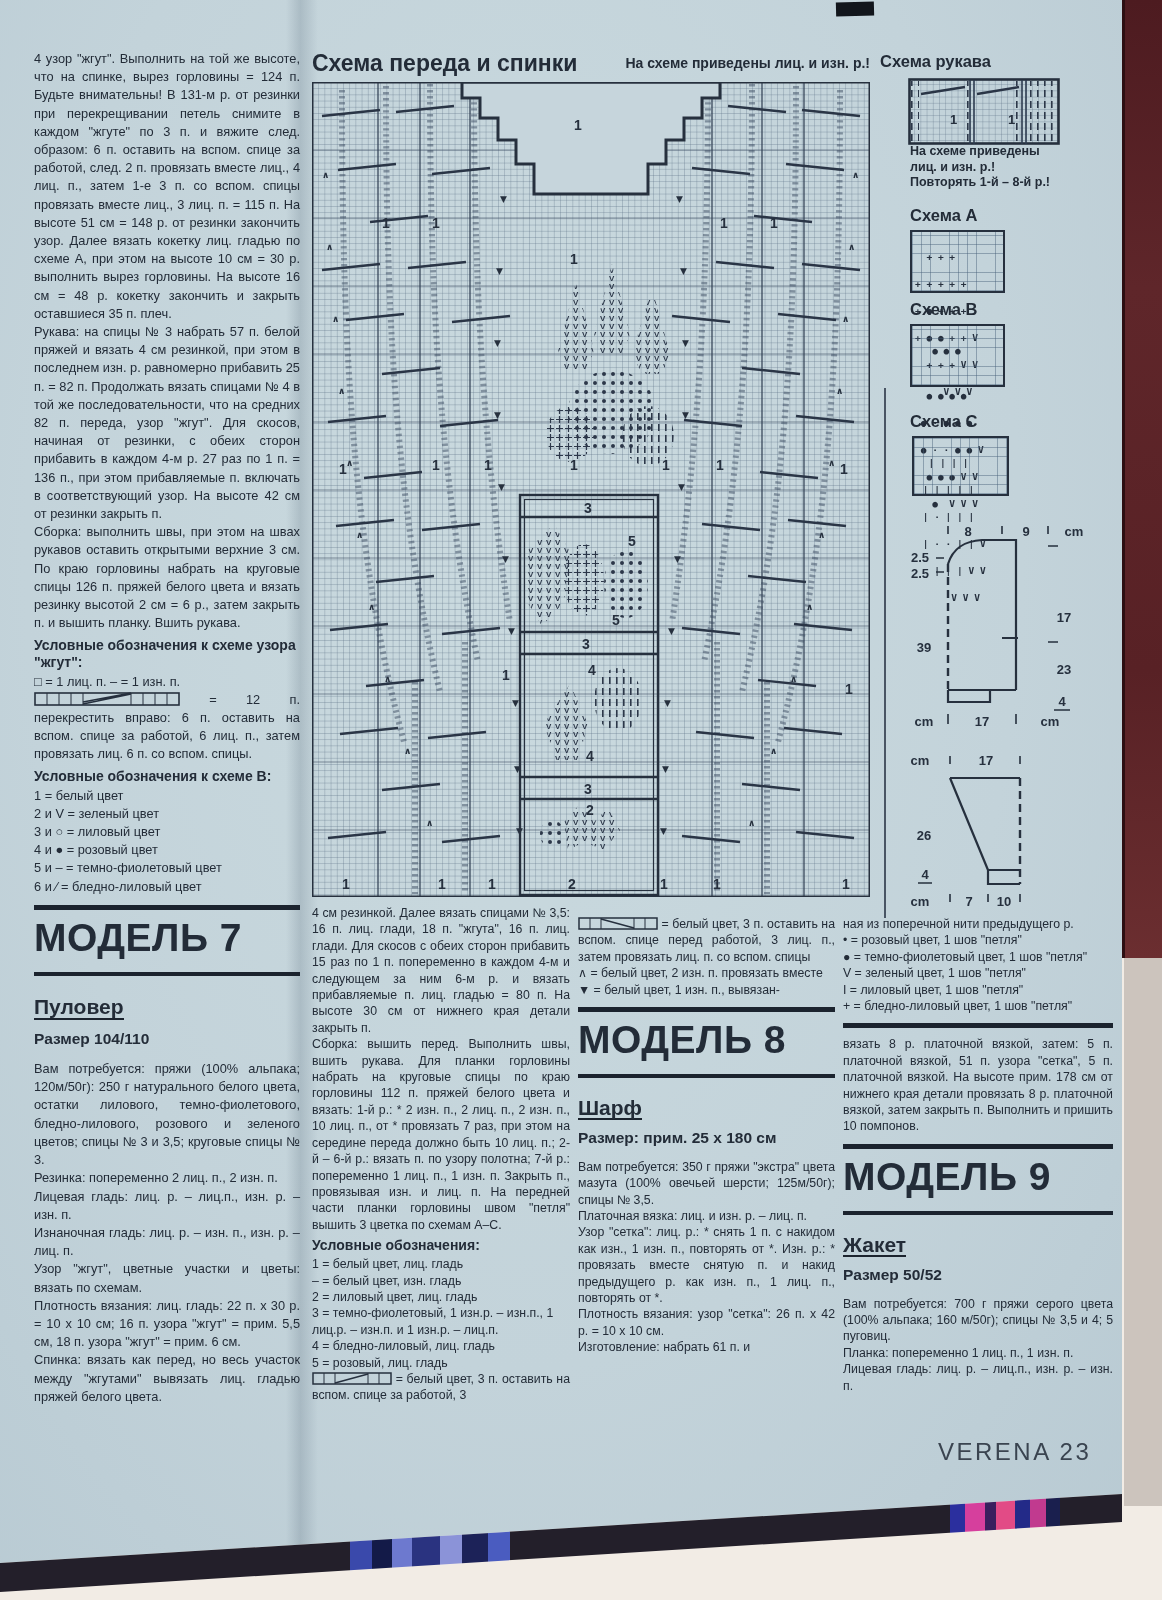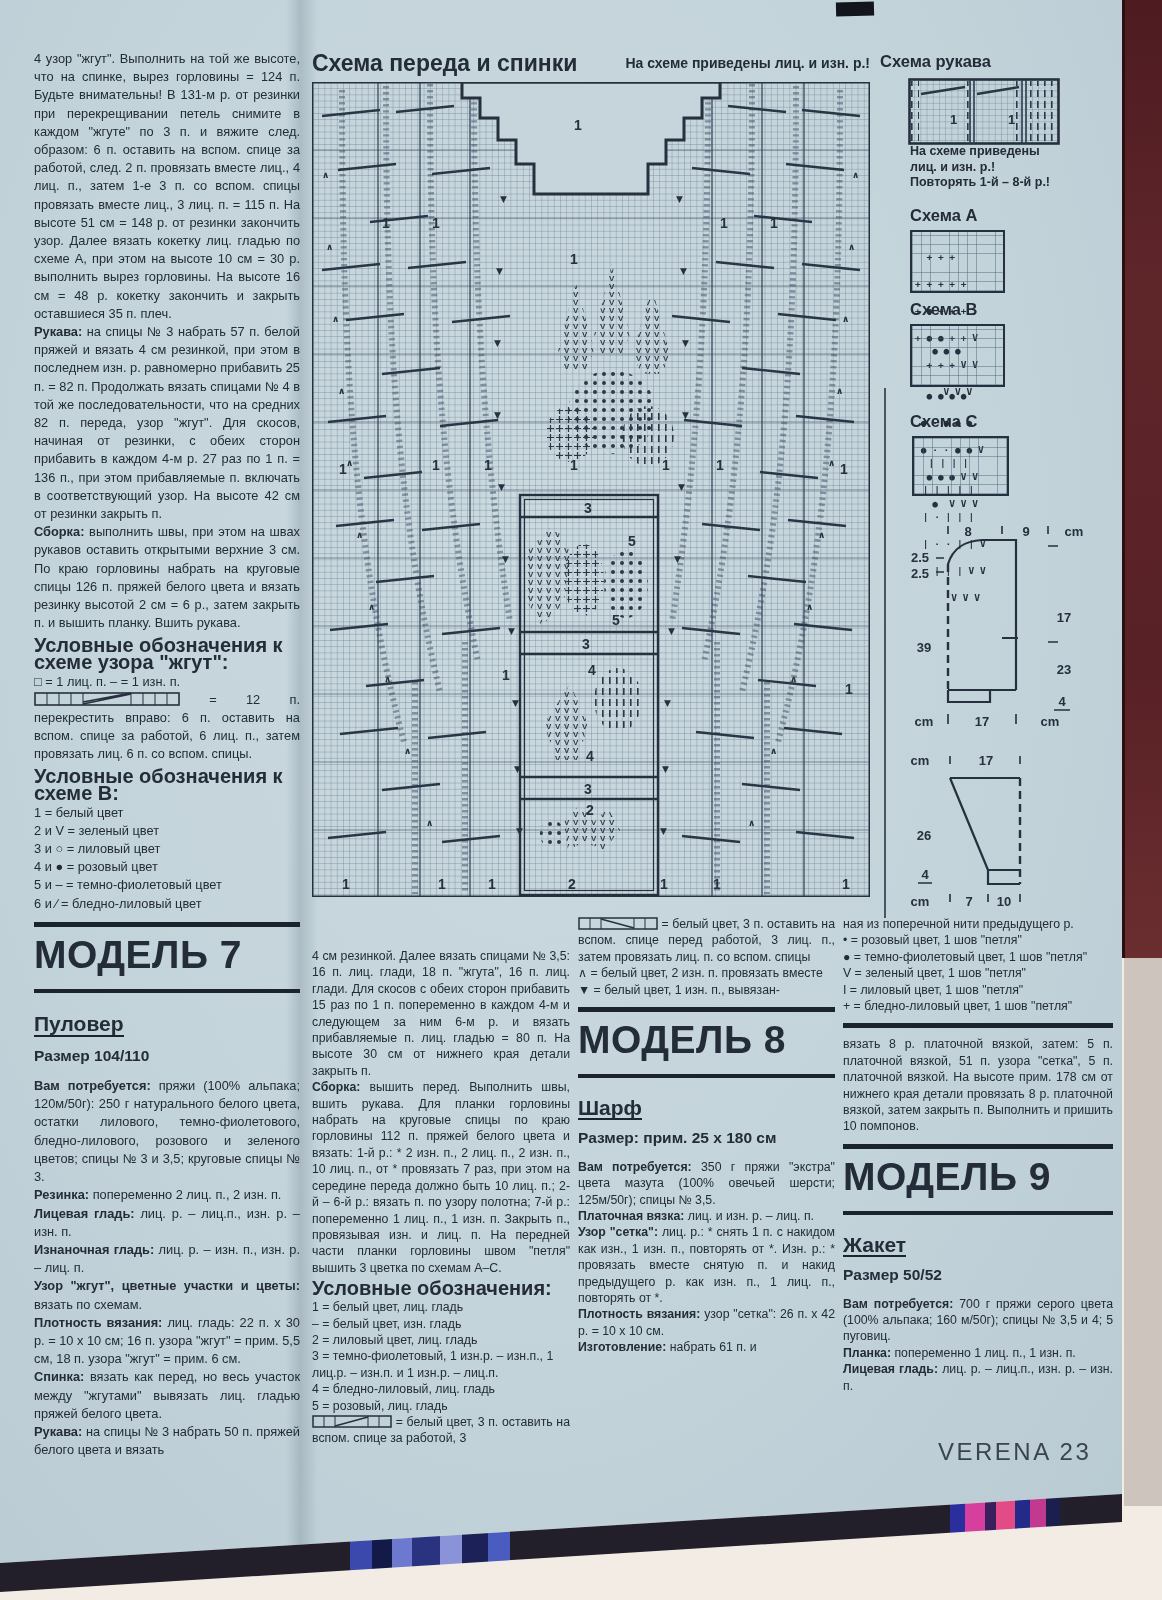--- a/index.html
+++ b/index.html
@@ -15,29 +15,29 @@
   .graystrip{position:absolute;left:1124px;top:958px;width:38px;height:548px;background:#ccc4bd;}
   .edgestrip{position:absolute;inset:0;
     clip-path:polygon(0 1563px,1122px 1494px,1122px 1522px,0 1592px);
     background:linear-gradient(90deg,#231f2a 0 350px,#3a49ab 350px 372px,#131a48 372px 392px,#6d79cf 392px 412px,#2a3380 412px 440px,#8b93d8 440px 462px,#1c2258 462px 488px,#4a5cc0 488px 510px,#231f2a 510px 950px,#2b2f9e 950px 965px,#d63f9d 965px 985px,#3a1f5e 985px 996px,#e24b86 996px 1015px,#232a88 1015px 1030px,#c13a8f 1030px 1046px,#1a1f4e 1046px 1060px,#231f2a 1060px 100%);}
   .artifact{position:absolute;left:836px;top:2px;width:38px;height:14px;background:#12161c;transform:rotate(-1.5deg);}
   .vr{position:absolute;left:884px;top:388px;width:2px;height:530px;background:#2a3546;opacity:.8;}
 
   .col{position:absolute;font-size:12.8px;line-height:18.2px;text-align:justify;}
   .colB{font-size:12.3px;line-height:16.4px;}
   .t{margin:0;}
-  .t b{font-weight:700;}
+  .t b{font-weight:400;}
   .lft{text-align:left;}
   .h-rule{height:5px;background:#1b232e;margin:9px 0 8px;}
   .m-title{font-size:39px;font-weight:800;letter-spacing:.5px;border-bottom:4px solid #1b232e;
            padding-bottom:13px;margin:4px 0 10px;text-align:left;line-height:1.05;}
   .m-sub{font-size:21px;font-weight:700;display:inline-block;border-bottom:2.5px solid #1b232e;
          padding-bottom:2px;margin:12px 0 10px;}
   .m-size{font-size:15.5px;font-weight:700;margin:0 0 12px;text-align:left;}
-  .leg-h{font-weight:700;font-size:20px;text-align:left;line-height:17px;margin:4px 0 2px;}
+  .leg-h{font-weight:700;font-size:14px;text-align:left;line-height:17px;margin:4px 0 2px;}
 
   .chart-title{position:absolute;left:312px;top:50px;font-size:23px;font-weight:700;}
   .chart-note{position:absolute;left:600px;top:55px;width:270px;font-size:14px;font-weight:700;text-align:right;}
   .mainchart{position:absolute;left:312px;top:82px;}
 
   .cab{stroke:#2a3546;stroke-width:2.4;fill:none;}
   .dashcol{stroke:#3a4a60;stroke-width:6;fill:none;stroke-dasharray:2.4 3.6;opacity:.5;}
   .hline{stroke:#36455c;stroke-width:1.1;opacity:.55;fill:none;}
   .vline{stroke:#2e3c50;stroke-width:1.6;opacity:.75;fill:none;}
   .panel{fill:none;stroke:#26303e;stroke-width:2.4;}
@@ -92,21 +92,20 @@
     <div class="m-title">МОДЕЛЬ 7</div>
     <div><span class="m-sub">Пуловер</span></div>
     <div class="m-size">Размер 104/110</div>
     <p class="t"><b>Вам потребуется:</b> <span>пряжи (100% альпака; 120м/50г): 250 г натурального белого цвета, остатки лилового, темно-фиолетового, бледно-лилового, розового и зеленого цветов; спицы № 3 и 3,5; круговые спицы № 3.</span></p>
     <p class="t"><b>Резинка:</b> <span>попеременно 2 лиц. п., 2 изн. п.</span></p>
     <p class="t"><b>Лицевая гладь:</b> <span>лиц. р. – лиц.п., изн. р. – изн. п.</span></p>
     <p class="t"><b>Изнаночная гладь:</b> <span>лиц. р. – изн. п., изн. р. – лиц. п.</span></p>
     <p class="t"><b>Узор "жгут", цветные участки и цветы:</b> <span>вязать по схемам.</span></p>
     <p class="t"><b>Плотность вязания:</b> <span>лиц. гладь: 22 п. х 30 р. = 10 х 10 см; 16 п. узора "жгут" = прим. 5,5 см, 18 п. узора "жгут" = прим. 6 см.</span></p>
     <p class="t"><b>Спинка:</b> <span>вязать как перед, но весь участок между "жгутами" вывязать лиц. гладью пряжей белого цвета.</span></p>
-    <p class="t"><b>Рукава:</b> <span>на спицы № 3 набрать 50 п. пряжей белого цвета и вязать</span></p>
   </div>
 
   <div class="chart-title">Схема переда и спинки</div>
   <div class="chart-note">На схеме приведены лиц. и изн. р.!</div>
 
   <svg class="mainchart" width="558" height="815" viewBox="0 0 558 815">
     <defs>
       <pattern id="grid" width="6.2" height="6.2" patternUnits="userSpaceOnUse">
         <path d="M6.2 0H0V6.2" fill="none" stroke="#5a7186" stroke-width="0.6"></path>
       </pattern>
@@ -361,21 +360,21 @@
     <text x="26" y="92" text-anchor="middle">26</text>
     <text x="27" y="131" text-anchor="middle">4</text>
     <path class="tick" d="M20 135H34M52 146V154M90 146V154M122 146V154"></path>
     <text x="22" y="158" text-anchor="middle">cm</text>
     <text x="71" y="158" text-anchor="middle">7</text>
     <text x="106" y="158" text-anchor="middle">10</text>
   </svg>
 
   <div class="vr"></div>
 
-  <div class="col colB" style="left:312px;top:948px;width:258px;">
+  <div class="col colB" style="left:312px;top:905px;width:258px;">
     <p class="t"><span>4 см резинкой. Далее вязать спицами № 3,5: 16 п. лиц. глади, 18 п. "жгута", 16 п. лиц. глади. Для скосов с обеих сторон прибавить 15 раз по 1 п. попеременно в каждом 4-м и следующем за ним 6-м р. и вязать прибавляемые п. лиц. гладью = 80 п. На высоте 30 см от нижнего края детали закрыть п.</span></p>
     <p class="t"><b>Сборка:</b> <span>вышить перед. Выполнить швы, вшить рукава. Для планки горловины набрать на круговые спицы по краю горловины 112 п. пряжей белого цвета и вязать: 1-й р.: * 2 изн. п., 2 лиц. п., 2 изн. п., 10 лиц. п., от * провязать 7 раз, при этом на середине переда должно быть 10 лиц. п.; 2-й – 6-й р.: вязать п. по узору полотна; 7-й р.: попеременно 1 лиц. п., 1 изн. п. Закрыть п., провязывая изн. и лиц. п. На передней части планки горловины швом "петля" вышить 3 цветка по схемам А–С.</span></p>
     <p class="t leg-h">Условные обозначения:</p>
     <p class="t lft">1 = белый цвет, лиц. гладь</p>
     <p class="t lft">– = белый цвет, изн. гладь</p>
     <p class="t lft">2 = лиловый цвет, лиц. гладь</p>
     <p class="t lft">3 = темно-фиолетовый, 1 изн.р. – изн.п., 1 лиц.р. – изн.п. и 1 изн.р. – лиц.п.</p>
     <p class="t lft">4 = бледно-лиловый, лиц. гладь</p>
     <p class="t lft">5 = розовый, лиц. гладь</p>
     <p class="t">

